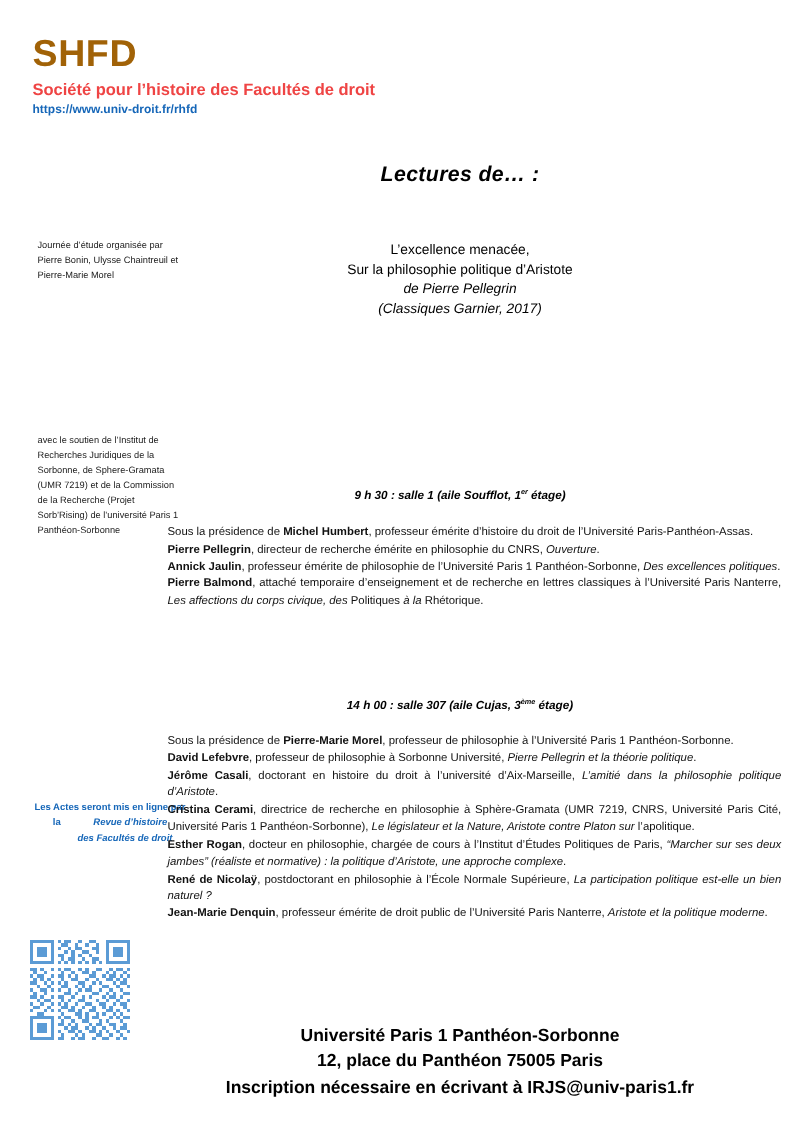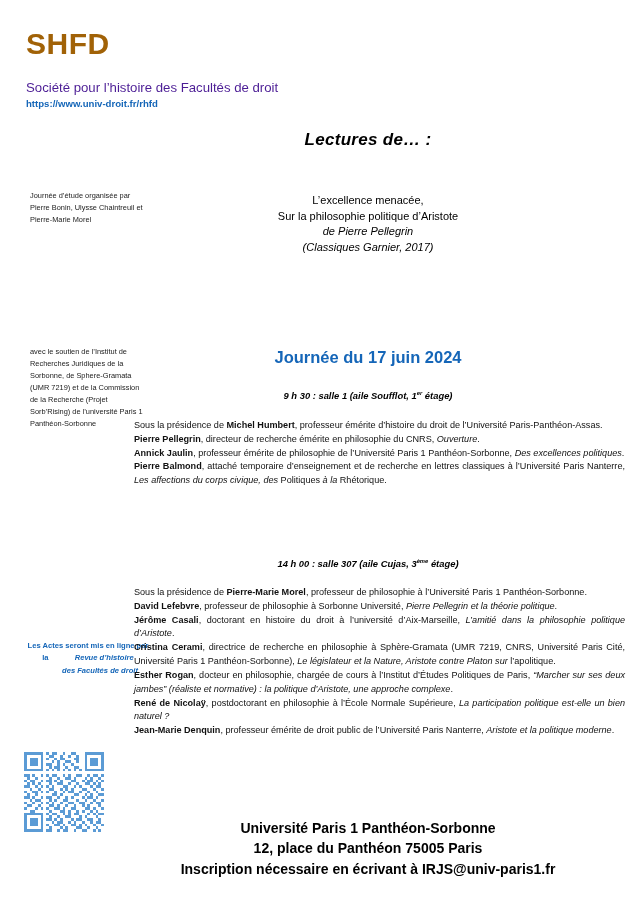--- a/index.html
+++ b/index.html
@@ -25,23 +25,23 @@
   }
   .logo-mark {
     font-size: 30px;
     font-weight: bold;
     color: #a16207;
     letter-spacing: 0.5px;
     line-height: 1.05;
   }
   .logo-sub {
     font-size: 13.2px;
-    font-weight: normal;
-    color: #4c1d95;
-    margin-top: 20px;
+    font-weight: bold;
+    color: #ef4444;
+    margin-top: 4px;
     line-height: 1.15;
   }
   .logo-url {
     font-size: 9.6px;
     font-weight: bold;
     color: #1566b8;
     margin-top: 3px;
     line-height: 1.2;
   }
 
@@ -464,21 +464,20 @@
 
   <div class="lectures-de">Lectures de… :</div>
 
   <div class="title-block">
     <div class="title-line">L’excellence menacée,</div>
     <div class="title-line">Sur la philosophie politique d’Aristote</div>
     <div class="title-line it">de Pierre Pellegrin</div>
     <div class="title-line it">(Classiques Garnier, 2017)</div>
   </div>
 
-  <div class="day-heading">Journée du 17 juin 2024</div>
 
   <div class="session-time morning">
     <span>9 h 30 : salle 1 (aile Soufflot, 1</span><sup>er</sup><span> étage)</span>
   </div>
 
   <div class="session-body morning">
     <p>
       <span>Sous la présidence de </span><b>Michel Humbert</b><span>, professeur émérite d’histoire du droit de l’Université Paris-Panthéon-Assas.</span>
     </p>
     <p>

